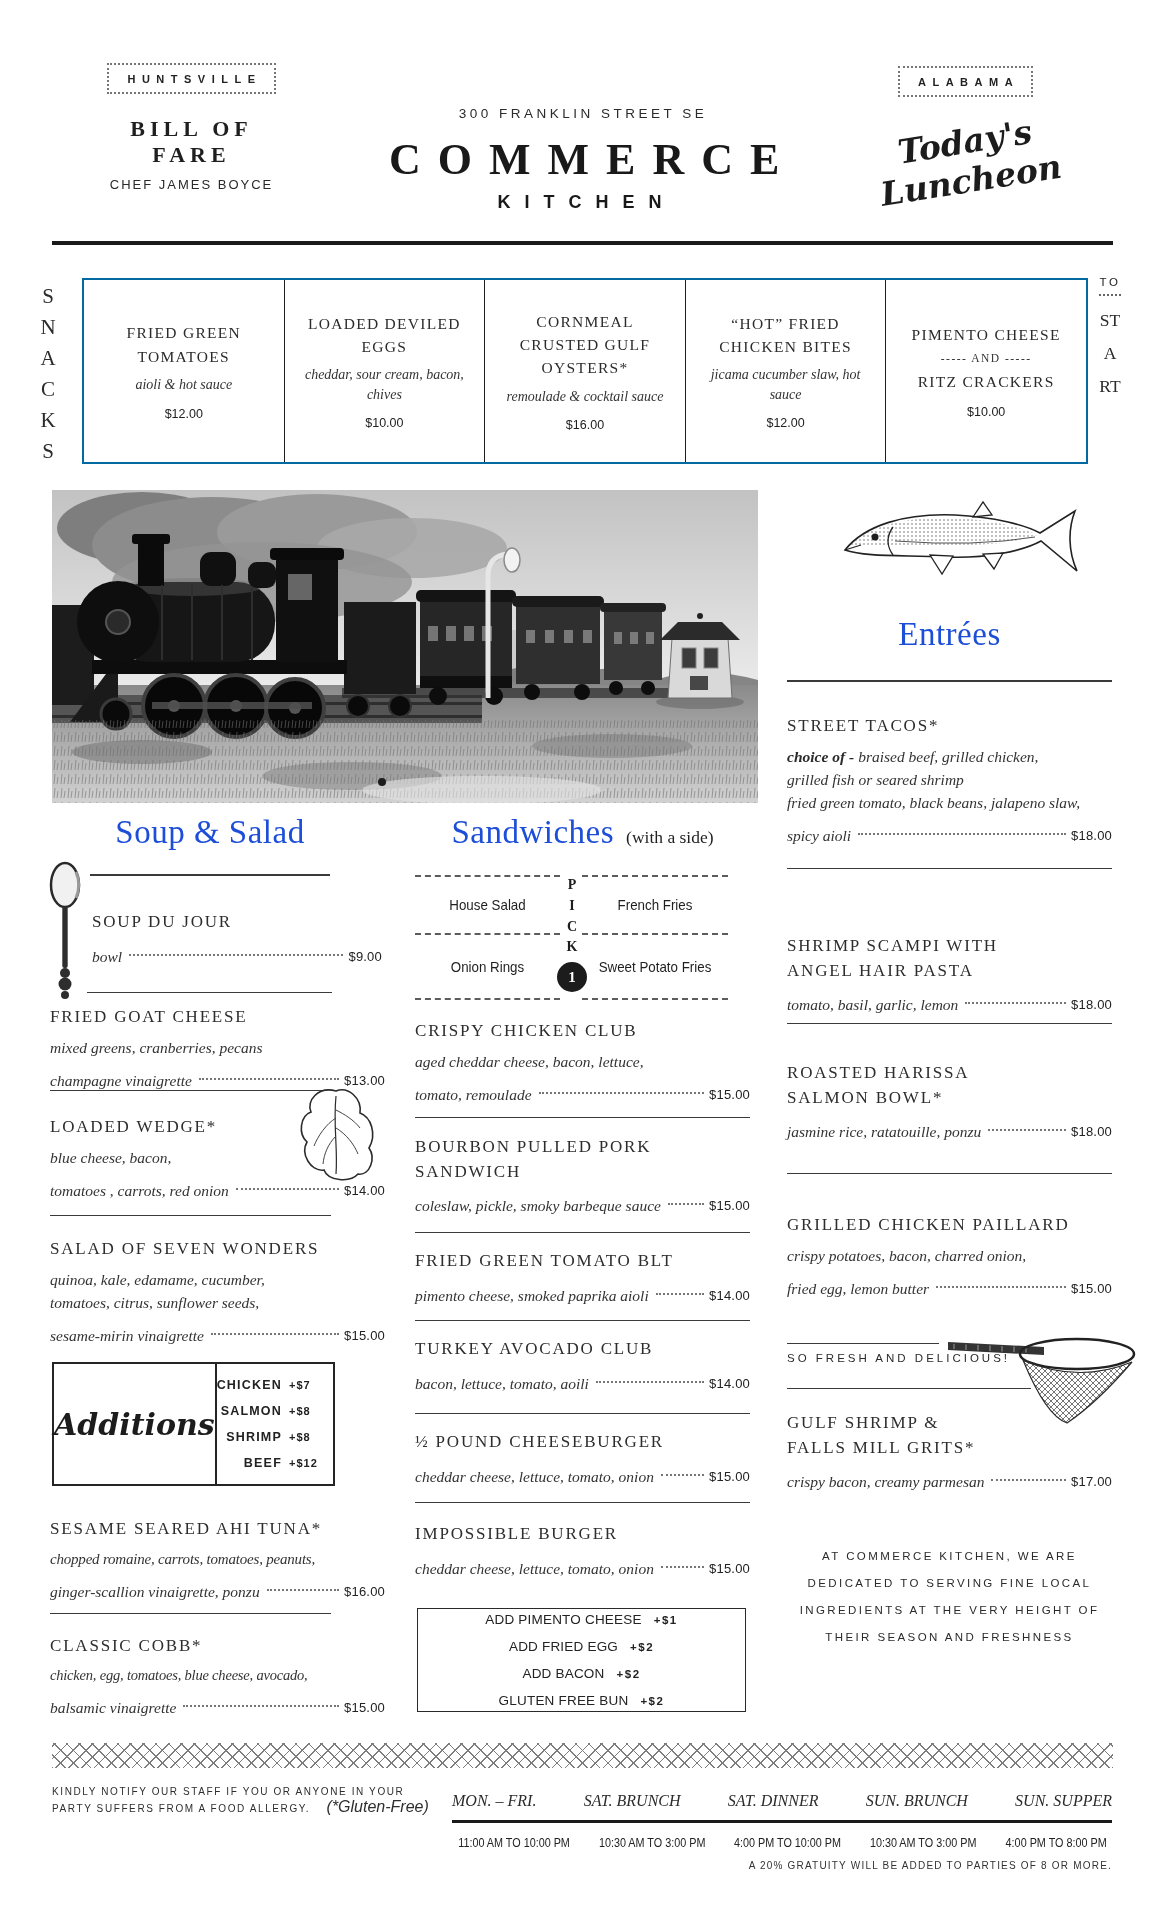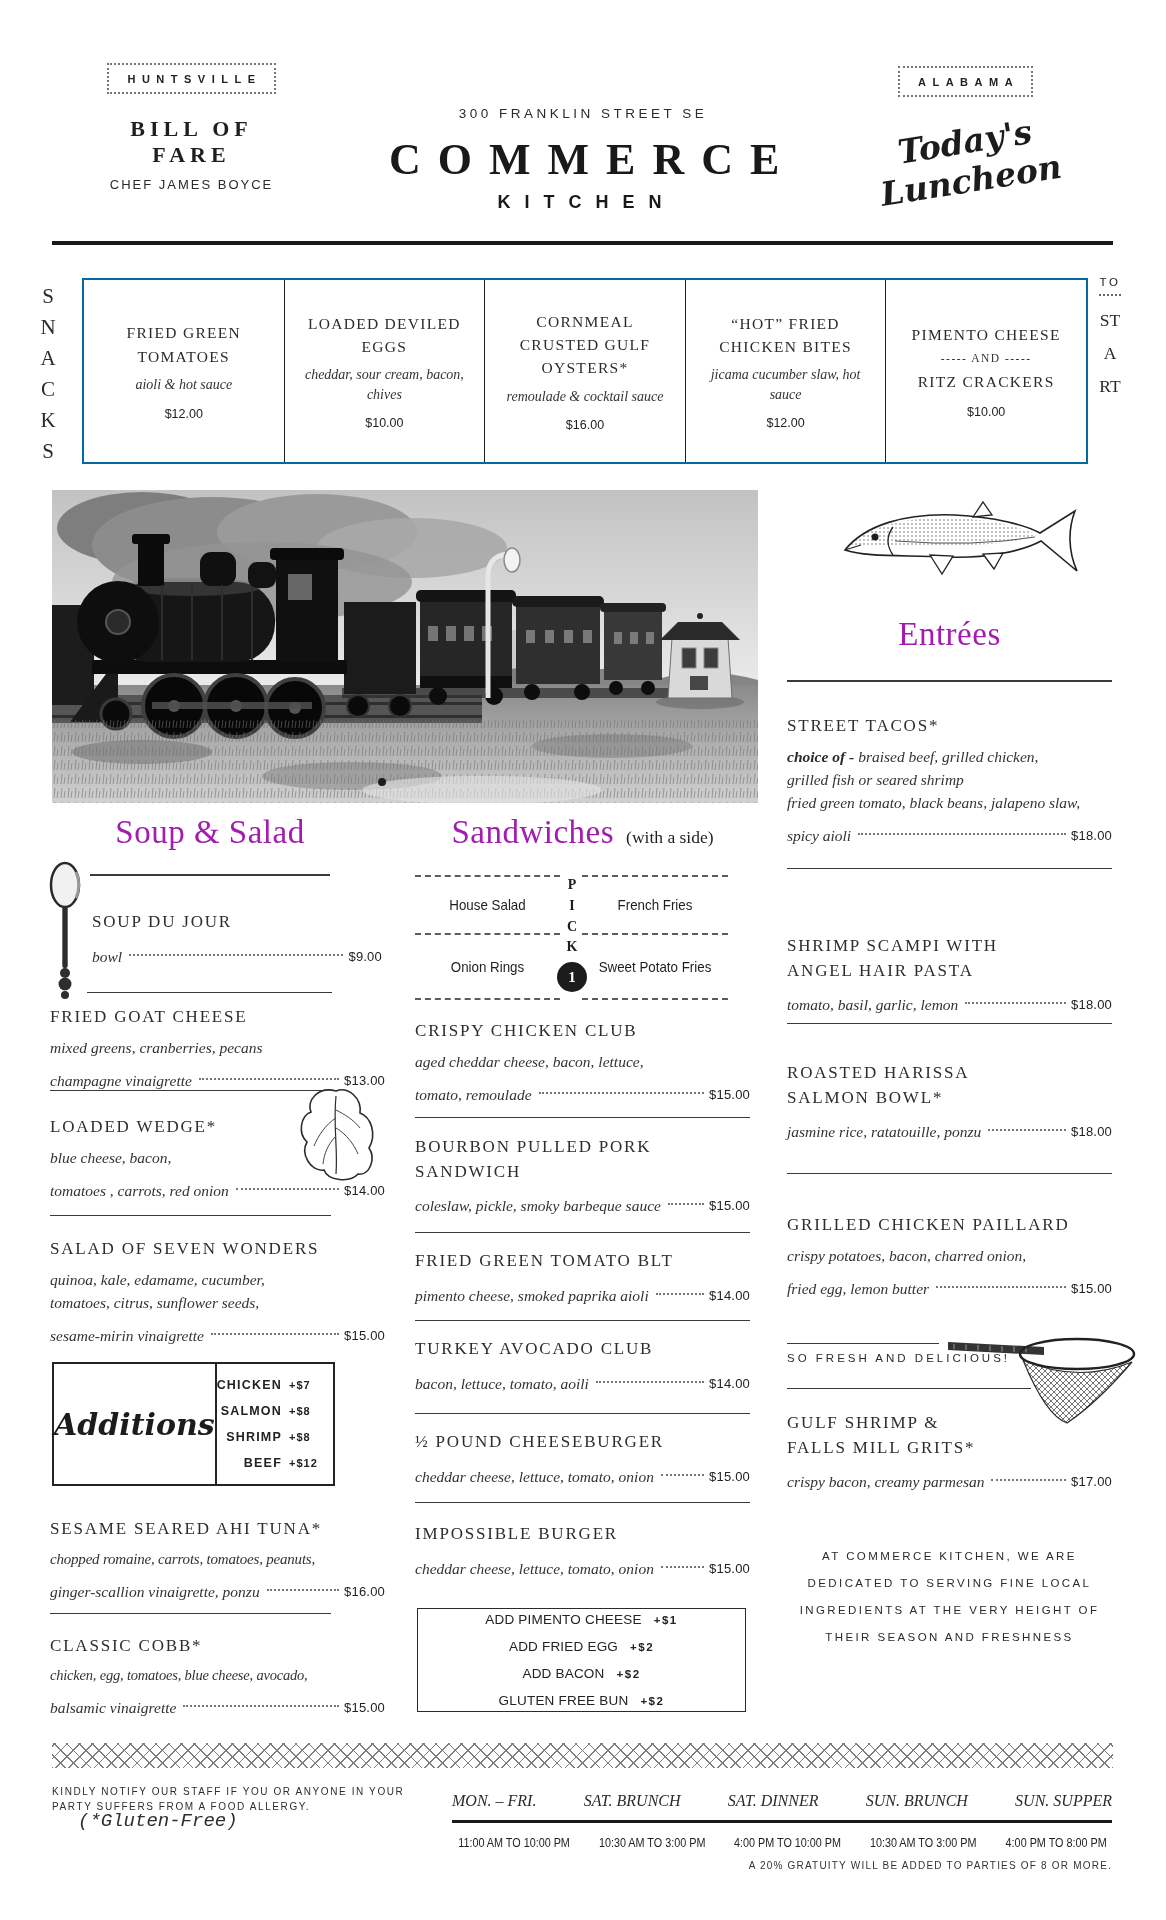--- a/index.html
+++ b/index.html
@@ -9,21 +9,21 @@
   .hrl{position:absolute;height:1px;background:#3a3a3a;}
   .thick{background:#1a1a1a;}
   .sans{font-family:"Liberation Sans",sans-serif;}
   .center{text-align:center;}
   .name{font-size:17px;letter-spacing:1.8px;color:#2d2d2d;line-height:1.45;margin-bottom:6px;}
   .desc{font-style:italic;font-size:15.5px;color:#333;line-height:1.5;white-space:nowrap;}
   .lead{display:flex;align-items:center;margin-top:13px;}
   .lead .t{font-style:italic;font-size:15.5px;color:#333;white-space:nowrap;}
   .lead .d{flex:1;border-bottom:2.5px dotted #767676;margin:0 5px 4px 7px;min-width:10px;}
   .lead .p{font-family:"Liberation Sans",sans-serif;font-size:13px;color:#222;white-space:nowrap;padding-bottom:1px;letter-spacing:.2px;}
-  .sec-title{font-size:33px;color:#a21caf;letter-spacing:.5px;}
+  .sec-title{font-size:33px;color:#1d4ed8;letter-spacing:.5px;}
   .badge{display:inline-block;border:2px dotted #767676;padding:8px 12px 7px 18px;
          font-family:"Liberation Sans",sans-serif;font-size:11px;font-weight:bold;letter-spacing:6.5px;color:#222;}
   .vword{word-break:break-all;text-align:center;}
   .choice{font-weight:bold;font-style:italic;font-size:15.5px;color:#2a2a2a;}
   .pick-dash{position:absolute;border-top:2px dashed #5c5c5c;height:0;}
   .pick-opt{position:absolute;font-family:"Liberation Sans",sans-serif;font-size:14.5px;color:#1f1f1f;
             text-align:center;transform:scaleX(.92);}
   .pick-letter{position:absolute;width:22px;text-align:center;font-weight:bold;font-size:14px;letter-spacing:0;color:#1d1d1d;}
   .addrow{display:flex;justify-content:flex-end;align-items:baseline;line-height:26px;padding-right:6px;}
   .addrow .n{font-family:"Liberation Sans",sans-serif;font-weight:bold;font-size:12.5px;letter-spacing:1.2px;color:#222;text-align:right;}
@@ -518,21 +518,21 @@
       <span class="n">GLUTEN FREE BUN</span>
       <span class="v">+$2</span>
     </div>
   </div>
 
   <div class="abs cross" style="left:52px;top:1743px;width:1061px;height:25px;"></div>
 
   <div class="abs" style="left:52px;top:1784px;width:380px;">
     <p class="disc" style="margin-top:0;">
       <span>KINDLY NOTIFY OUR STAFF IF YOU OR ANYONE IN YOUR PARTY SUFFERS FROM A FOOD ALLERGY.</span>
-      <span style="font-family:Liberation Mono, monospace;font-style:italic;font-size:19px;letter-spacing:0;margin-left:26px;">(*Gluten-Free)</span>
+      <span style="font-family:Liberation Sans, sans-serif;font-style:italic;font-size:16px;letter-spacing:0;margin-left:12px;">(*Gluten-Free)</span>
     </p>
   </div>
 
   <div class="abs" style="left:452px;top:1792px;width:660px;">
     <div style="display:flex;justify-content:space-between;">
       <span class="hours-head">MON. – FRI.</span>
       <span class="hours-head">SAT. BRUNCH</span>
       <span class="hours-head">SAT. DINNER</span>
       <span class="hours-head">SUN. BRUNCH</span>
       <span class="hours-head">SUN. SUPPER</span>

